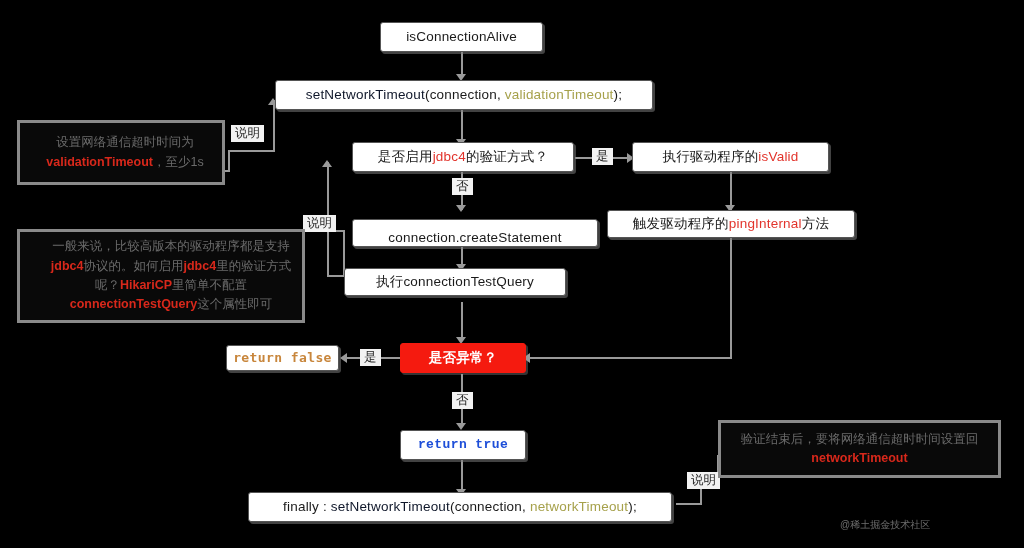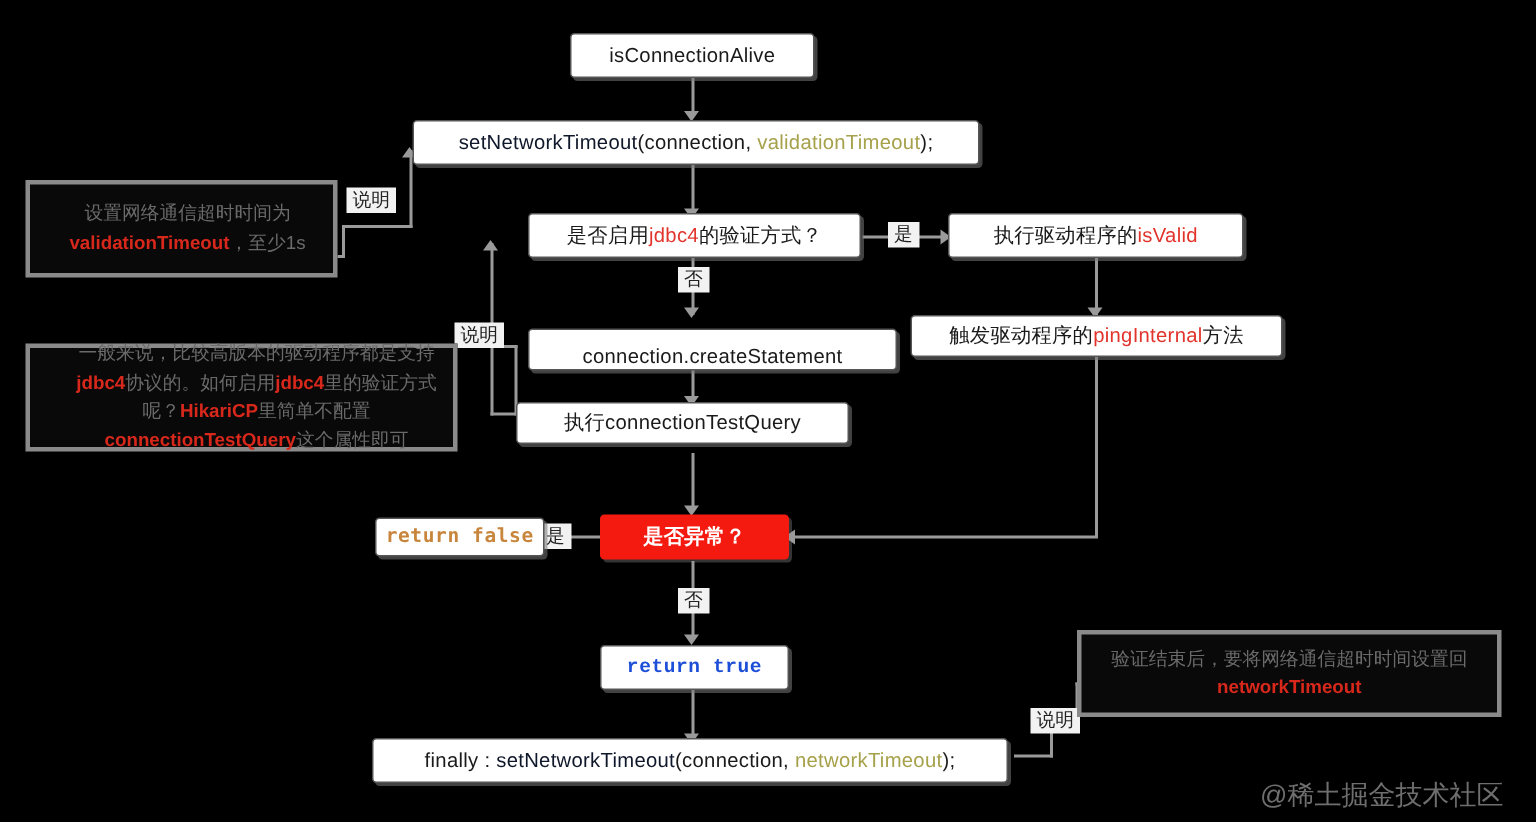--- a/index.html
+++ b/index.html
@@ -117,21 +117,21 @@
     align-items: center;
     justify-content: center;
     padding: 5px 8px;
   }
   .note .hl { color: #d8281b; font-weight: bold; }
 
   
   .watermark {
     position: absolute;
     color: #6e6e6e;
-    font-size: 18px;
+    font-size: 10px;
     white-space: nowrap;
   }
 </style>
 </head>
 <body>
 
 <div id="canvas">
 
   <div class="ln v" style="left:461px; top:52px; height:24px;"></div>
   <div class="arrow down" style="left:456px; top:74px;"></div>
@@ -213,21 +213,21 @@
   </div>
 
   <div class="node" style="left:607px; top:210px; width:248px; height:28px;">
     <span><span>触发驱动程序的</span><span class="kw-red">pingInternal</span><span>方法</span></span>
   </div>
 
   <div class="node" style="left:344px; top:268px; width:222px; height:28px;">
     <span><span>执行</span><span>connectionTestQuery</span><span></span></span>
   </div>
 
-  <div class="node" style="left:226px; top:345px; width:113px; height:26px;margin-left:24px;">
+  <div class="node" style="left:226px; top:345px; width:113px; height:26px;">
     <span class="mono kw-orange">return false</span>
   </div>
 
   <div class="node red" style="left:400px; top:343px; width:126px; height:30px;">
     <span>是否异常？</span>
   </div>
 
   <div class="node" style="left:400px; top:430px; width:126px; height:30px;">
     <span class="mono kw-green">return true</span>
   </div>
@@ -236,21 +236,21 @@
     <span><span class="kw-plain">finally : </span><span class="kw-pink">setNetworkTimeout</span><span class="kw-plain">(connection, </span><span class="kw-olive">networkTimeout</span><span class="kw-plain">);</span></span>
   </div>
 
   <div class="note" style="left:17px; top:120px; width:208px; height:65px;padding-left:16px;">
     <div>
       <span>设置网络通信超时时间为</span><br>
       <span class="hl">validationTimeout</span><span>，至少1s</span>
     </div>
   </div>
 
-  <div class="note" style="left:17px; top:229px; width:288px; height:72px;padding-left:28px;">
+  <div class="note" style="left:17px; top:229px; width:288px; height:94px;padding-left:28px;">
     <div>
       <span>一般来说，比较高版本的驱动程序都是支持</span><br>
       <span class="hl">jdbc4</span><span>协议的。如何启用</span><span class="hl">jdbc4</span><span>里的验证方式</span><br>
       <span>呢？</span><span class="hl">HikariCP</span><span>里简单不配置</span><br>
       <span class="hl">connectionTestQuery</span><span>这个属性即可</span>
     </div>
   </div>
 
   <div class="note" style="left:718px; top:420px; width:283px; height:58px;">
     <div>

